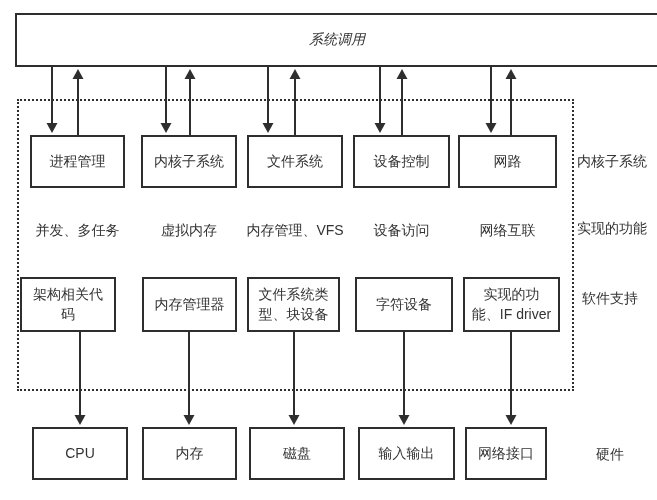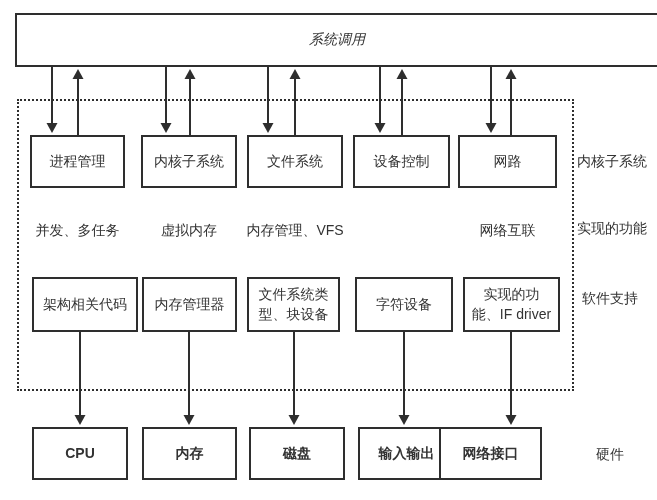--- a/index.html
+++ b/index.html
@@ -10,21 +10,21 @@
   }
   .box{
     position:absolute;box-sizing:border-box;background:#ffffff;
     border:2px solid #2e2e2e;
     display:flex;align-items:center;justify-content:center;
     text-align:center;font-size:14px;line-height:1.4;z-index:3;
   }
   .top-box{left:15px;top:13px;width:644px;height:54px;border-radius:0;font-style:italic;}
   .r1{top:135px;height:53px;}
   .r2{top:277px;height:55px;padding:0 5px;}
-  .hw{top:427px;height:53px;font-weight:bold;}
+  .hw{top:427px;height:53px;}
   .fn{
     position:absolute;top:222px;font-size:14px;text-align:center;
     white-space:nowrap;z-index:2;
   }
   .side{
     position:absolute;left:577px;width:66px;text-align:center;
     font-size:14px;z-index:2;white-space:nowrap;
   }
   .dotted-rect{
     position:absolute;left:17px;top:99px;width:557px;height:292px;
@@ -45,33 +45,34 @@
 
   <div class="box r1" style="left:30px;width:95px">进程管理</div>
   <div class="box r1" style="left:141px;width:96px">内核子系统</div>
   <div class="box r1" style="left:247px;width:96px">文件系统</div>
   <div class="box r1" style="left:353px;width:97px">设备控制</div>
   <div class="box r1" style="left:458px;width:99px">网路</div>
 
   <div class="fn" style="left:30px;width:95px">并发、多任务</div>
   <div class="fn" style="left:141px;width:96px">虚拟内存</div>
   <div class="fn" style="left:240px;width:110px">内存管理、VFS</div>
+  <div class="fn" style="left:353px;width:97px">设备访问</div>
   <div class="fn" style="left:458px;width:99px">网络互联</div>
 
-  <div class="box r2" style="left:32px;width:106px">架构相关代码</div>
+  <div class="box r2" style="left:20px;width:96px">架构相关代码</div>
   <div class="box r2" style="left:142px;width:95px">内存管理器</div>
   <div class="box r2" style="left:247px;width:93px">文件系统类型、块设备</div>
   <div class="box r2" style="left:355px;width:98px">字符设备</div>
   <div class="box r2" style="left:463px;width:97px">实现的功能、IF driver</div>
 
   <div class="box hw" style="left:32px;width:96px">CPU</div>
   <div class="box hw" style="left:142px;width:95px">内存</div>
   <div class="box hw" style="left:249px;width:96px">磁盘</div>
   <div class="box hw" style="left:358px;width:97px">输入输出</div>
-  <div class="box hw" style="left:439px;width:103px">网络接口</div>
+  <div class="box hw" style="left:465px;width:82px">网络接口</div>
 
   <div class="side" style="top:153px">内核子系统</div>
   <div class="side" style="top:220px">实现的功能</div>
   <div class="side" style="top:290px">软件支持</div>
   <div class="side" style="top:446px">硬件</div>
 
   <svg class="arrows" width="657" height="500">
 
     <g>
       <line x1="52" y1="67" x2="52" y2="124"></line>

